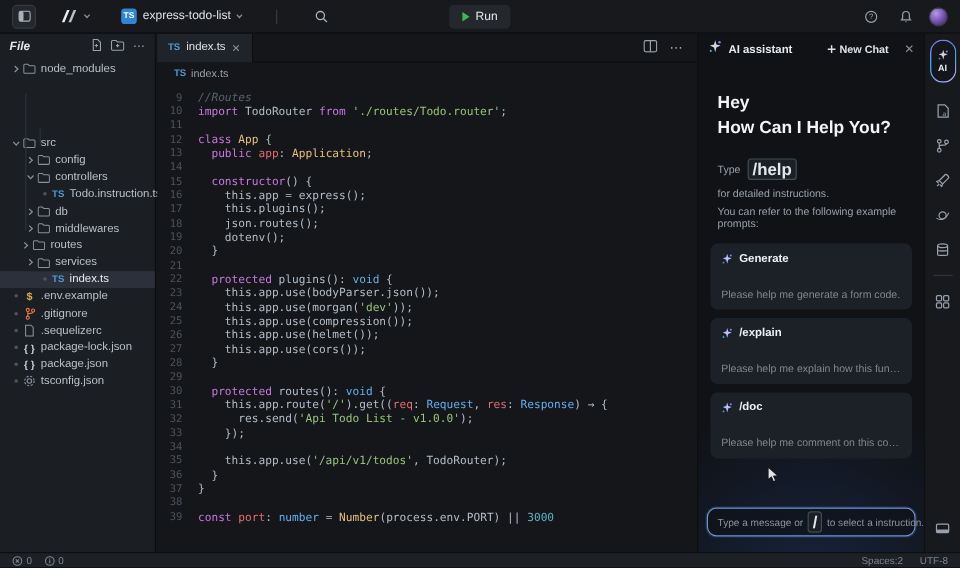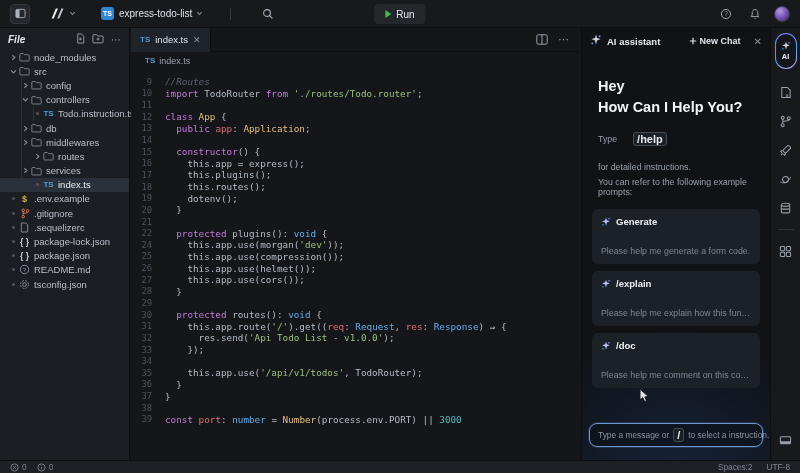--- a/index.html
+++ b/index.html
@@ -62,22 +62,22 @@
   .tk-o { color:#d7dae0; }
   
   #ai { position:absolute; left:581px; top:28px; width:190px; height:432px;
     background:radial-gradient(120% 55% at 50% 108%, rgba(28,52,96,.55), rgba(16,18,22,0) 70%), #101216;
     border-left:1px solid #0d0e10; border-right:1px solid #0d0e10; }
   #ai-head { height:26px; display:flex; align-items:center; padding:0 8px; gap:5px; }
   #ai-head .t { font-size:9.5px; font-weight:bold; color:#e6eaef; }
   #ai-head .new { margin-left:auto; display:flex; align-items:center; gap:3px; font-size:9px; font-weight:bold; color:#dfe3e9; cursor:pointer; }
   #ai-head .x { margin-left:8px; color:#8a919c; font-size:10px; cursor:pointer; }
   #ai-hey { padding:22px 16px 0; font-size:14.5px; font-weight:bold; color:#f2f4f7; line-height:1.45; }
-  .ai-note { padding:0 16px; font-size:8.8px; color:#9aa1ab; display:flex; align-items:center; gap:16px; flex-wrap:wrap; }
-  .kbd { border:1px solid #434a53; border-radius:3px; padding:0 3px; font-size:11px; font-weight:bold; color:#e3e7ec; background:#1b1f26; }
+  .ai-note { padding:0 16px; font-size:8.8px; color:#9aa1ab; display:flex; align-items:center; gap:6px; flex-wrap:wrap; }
+  .kbd { border:1px solid #434a53; border-radius:3px; padding:0 3px; font-size:14px; font-weight:bold; color:#e3e7ec; background:#1b1f26; }
   #prompts { padding:12px 10px 0; display:flex; flex-direction:column; gap:7px; }
   .pcard { background:#1c2027; border-radius:6px; padding:7px 9px 8px; cursor:pointer; }
   .pcard .pt { display:flex; align-items:center; gap:5px; font-size:9.5px; font-weight:bold; color:#eef1f4; }
   .pcard .pd { margin-top:19px; font-size:8.8px; color:#7f8791; white-space:nowrap; overflow:hidden; text-overflow:ellipsis; }
   #chatbox { position:absolute; left:7px; right:7px; bottom:13px; height:24px; border:1px solid #6b96cf;
     border-radius:8px; display:flex; align-items:center; padding:0 8px; gap:4px; background:rgba(14,17,23,.6);
     box-shadow:0 0 0 1px rgba(90,130,190,.25); }
   #chatbox .ph { font-size:8.4px; color:#8d939c; white-space:nowrap; }
   #chatbox .send { margin-left:auto; }
   .sparkle { flex:none; }
@@ -179,21 +179,21 @@
               <path d="M2.6 1.2 L5.6 4 L2.6 6.8" stroke="#8a919c" stroke-width="1.2" fill="none"></path>
             </svg>
           </span>
           <span class="ticon">
             <svg width="11" height="10" viewBox="0 0 13 11">
               <path d="M1 2.4 q0-1 1-1 h3 l1.4 1.4 h4.6 q1 0 1 1 v5.4 q0 1-1 1 H2 q-1 0-1-1 Z" fill="none" stroke="#8a919c" stroke-width="1"></path>
             </svg>
           </span>
           <span>node_modules</span>
         </div>
-        <div class="trow" style="padding-left: 8px;">
+        <div class="trow" style="padding-left: 8px; margin-top: 48px;">
           <span class="slot">
             <svg width="7" height="7" viewBox="0 0 8 8" style="transform:rotate(90deg)">
               <path d="M2.6 1.2 L5.6 4 L2.6 6.8" stroke="#8a919c" stroke-width="1.2" fill="none"></path>
             </svg>
           </span>
           <span class="ticon">
             <svg width="11" height="10" viewBox="0 0 13 11">
               <path d="M1 2.4 q0-1 1-1 h3 l1.4 1.4 h4.6 q1 0 1 1 v5.4 q0 1-1 1 H2 q-1 0-1-1 Z" fill="none" stroke="#8a919c" stroke-width="1"></path>
             </svg>
           </span>
@@ -253,21 +253,21 @@
               <path d="M2.6 1.2 L5.6 4 L2.6 6.8" stroke="#8a919c" stroke-width="1.2" fill="none"></path>
             </svg>
           </span>
           <span class="ticon">
             <svg width="11" height="10" viewBox="0 0 13 11">
               <path d="M1 2.4 q0-1 1-1 h3 l1.4 1.4 h4.6 q1 0 1 1 v5.4 q0 1-1 1 H2 q-1 0-1-1 Z" fill="none" stroke="#8a919c" stroke-width="1"></path>
             </svg>
           </span>
           <span>middlewares</span>
         </div>
-        <div class="trow" style="padding-left: 32px;">
+        <div class="trow" style="padding-left: 16px;">
           <span class="slot">
             <svg width="7" height="7" viewBox="0 0 8 8" style="transform:rotate(0deg)">
               <path d="M2.6 1.2 L5.6 4 L2.6 6.8" stroke="#8a919c" stroke-width="1.2" fill="none"></path>
             </svg>
           </span>
           <span class="ticon">
             <svg width="11" height="10" viewBox="0 0 13 11">
               <path d="M1 2.4 q0-1 1-1 h3 l1.4 1.4 h4.6 q1 0 1 1 v5.4 q0 1-1 1 H2 q-1 0-1-1 Z" fill="none" stroke="#8a919c" stroke-width="1"></path>
             </svg>
           </span>
@@ -339,32 +339,20 @@
           <span>package-lock.json</span>
         </div>
         <div class="trow" style="padding-left: 8px;">
           <span class="slot">
             <span class="fdot"></span>
           </span>
           <span class="ticon">
             <span style="color:#c9cfd8;font-size:8.5px;font-weight:bold;">{ }</span>
           </span>
           <span>package.json</span>
-        </div>
-        <div class="trow" style="padding-left: 8px;">
-          <span class="slot">
-            <span class="fdot"></span>
-          </span>
-          <span class="ticon">
-            <svg width="11" height="11" viewBox="0 0 12 12">
-              <circle cx="6" cy="6" r="4.6" fill="none" stroke="#8a919c" stroke-width="1"></circle>
-              <text x="6" y="8.4" font-size="6.5" fill="#8a919c" text-anchor="middle" font-family="Liberation Sans,sans-serif">?</text>
-            </svg>
-          </span>
-          <span>README.md</span>
         </div>
         <div class="trow" style="padding-left: 8px;">
           <span class="slot">
             <span class="fdot"></span>
           </span>
           <span class="ticon">
             <svg width="11" height="11" viewBox="0 0 12 12">
               <circle cx="6" cy="6" r="2" fill="none" stroke="#8a919c" stroke-width="1"></circle>
               <circle cx="6" cy="6" r="4.3" fill="none" stroke="#8a919c" stroke-width="1" stroke-dasharray="2 1.4"></circle>
             </svg>
@@ -398,25 +386,26 @@
     <div id="code">
         <div class="cline"><span class="lno">9</span><span class="tk-c">//Routes</span></div>
         <div class="cline"><span class="lno">10</span><span class="tk-k">import</span><span class="tk-p"> TodoRouter </span><span class="tk-k">from</span><span class="tk-s"> './routes/Todo.router'</span><span class="tk-p">;</span></div>
         <div class="cline"><span class="lno">11</span></div>
         <div class="cline"><span class="lno">12</span><span class="tk-k">class</span><span class="tk-y"> App</span><span class="tk-p"> {</span></div>
         <div class="cline"><span class="lno">13</span><span class="tk-k">  public</span><span class="tk-r"> app</span><span class="tk-p">: </span><span class="tk-y">Application</span><span class="tk-p">;</span></div>
         <div class="cline"><span class="lno">14</span></div>
         <div class="cline"><span class="lno">15</span><span class="tk-k">  constructor</span><span class="tk-p">() {</span></div>
         <div class="cline"><span class="lno">16</span><span class="tk-p">    this.app = express();</span></div>
         <div class="cline"><span class="lno">17</span><span class="tk-p">    this.plugins();</span></div>
-        <div class="cline"><span class="lno">18</span><span class="tk-p">    this.routes();</span></div>
+        <div class="cline"><span class="lno">18</span><span class="tk-p">    json.routes();</span></div>
         <div class="cline"><span class="lno">19</span><span class="tk-p">    dotenv();</span></div>
         <div class="cline"><span class="lno">20</span><span class="tk-p">  }</span></div>
         <div class="cline"><span class="lno">21</span></div>
         <div class="cline"><span class="lno">22</span><span class="tk-k">  protected</span><span class="tk-p"> plugins(): </span><span class="tk-t">void</span><span class="tk-p"> {</span></div>
+        <div class="cline"><span class="lno">23</span><span class="tk-p">    this.app.use(bodyParser.json());</span></div>
         <div class="cline"><span class="lno">24</span><span class="tk-p">    this.app.use(morgan(</span><span class="tk-s">'dev'</span><span class="tk-p">));</span></div>
         <div class="cline"><span class="lno">25</span><span class="tk-p">    this.app.use(compression());</span></div>
         <div class="cline"><span class="lno">26</span><span class="tk-p">    this.app.use(helmet());</span></div>
         <div class="cline"><span class="lno">27</span><span class="tk-p">    this.app.use(cors());</span></div>
         <div class="cline"><span class="lno">28</span><span class="tk-p">  }</span></div>
         <div class="cline"><span class="lno">29</span></div>
         <div class="cline"><span class="lno">30</span><span class="tk-k">  protected</span><span class="tk-p"> routes(): </span><span class="tk-t">void</span><span class="tk-p"> {</span></div>
         <div class="cline"><span class="lno">31</span><span class="tk-p">    this.app.route(</span><span class="tk-s">'/'</span><span class="tk-p">).get((</span><span class="tk-r">req</span><span class="tk-p">: </span><span class="tk-t">Request</span><span class="tk-p">, </span><span class="tk-r">res</span><span class="tk-p">: </span><span class="tk-t">Response</span><span class="tk-p">) </span><span class="tk-o">⇒</span><span class="tk-p"> {</span></div>
         <div class="cline"><span class="lno">32</span><span class="tk-p">      res.send(</span><span class="tk-s">'Api Todo List - v1.0.0'</span><span class="tk-p">);</span></div>
         <div class="cline"><span class="lno">33</span><span class="tk-p">    });</span></div>

